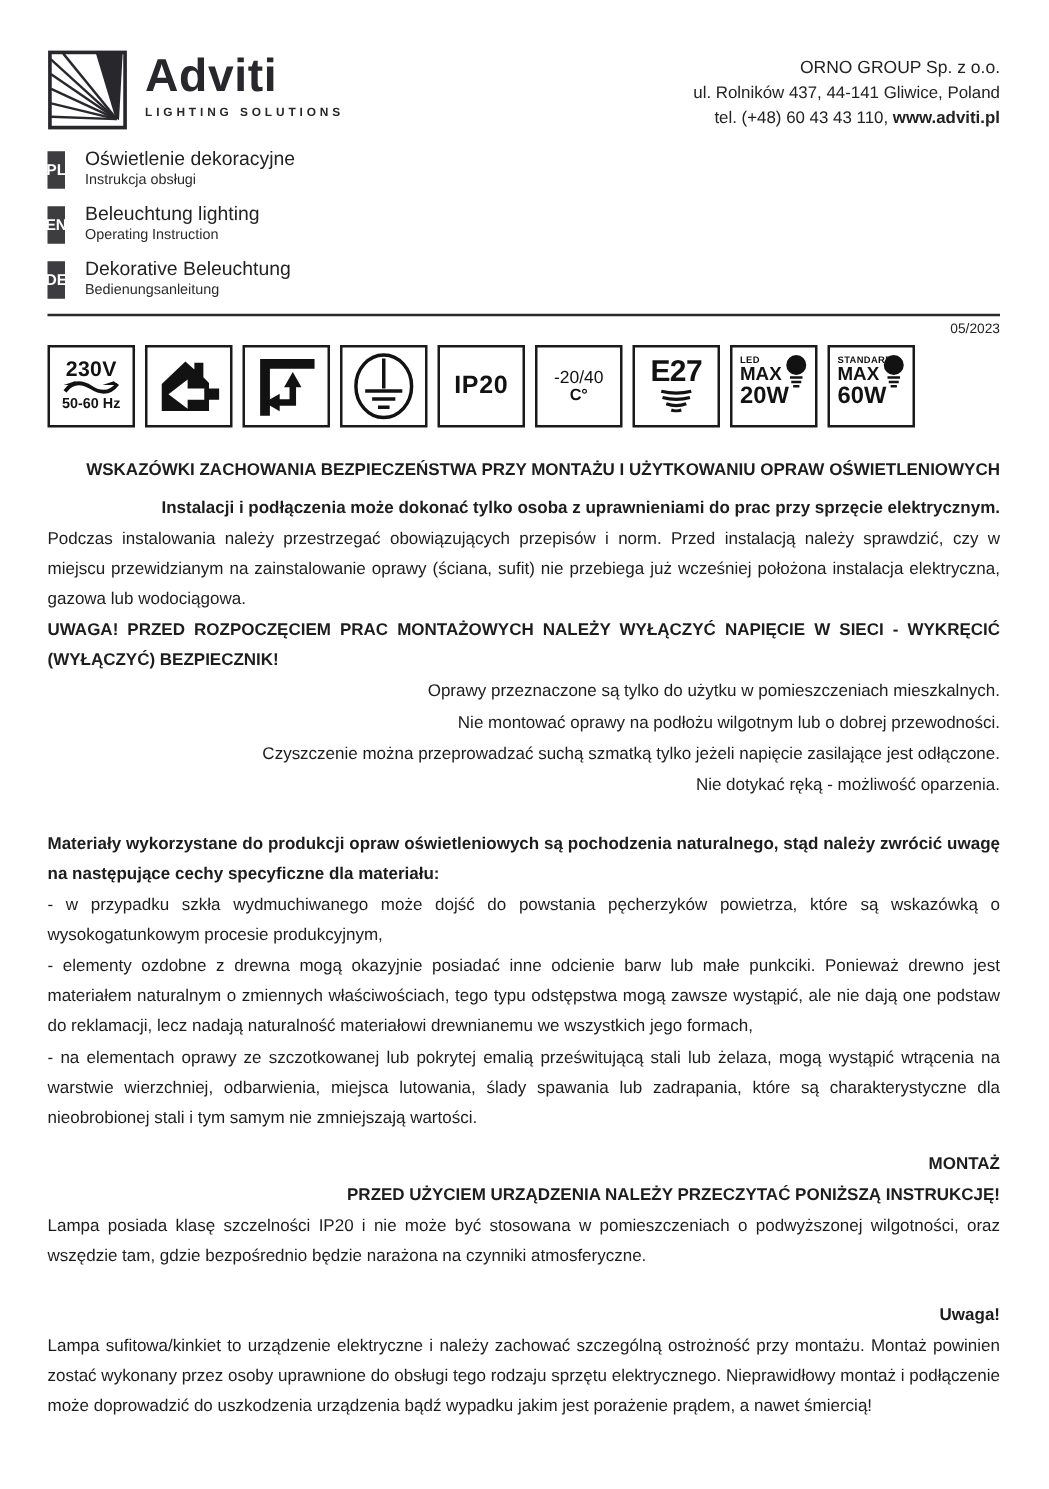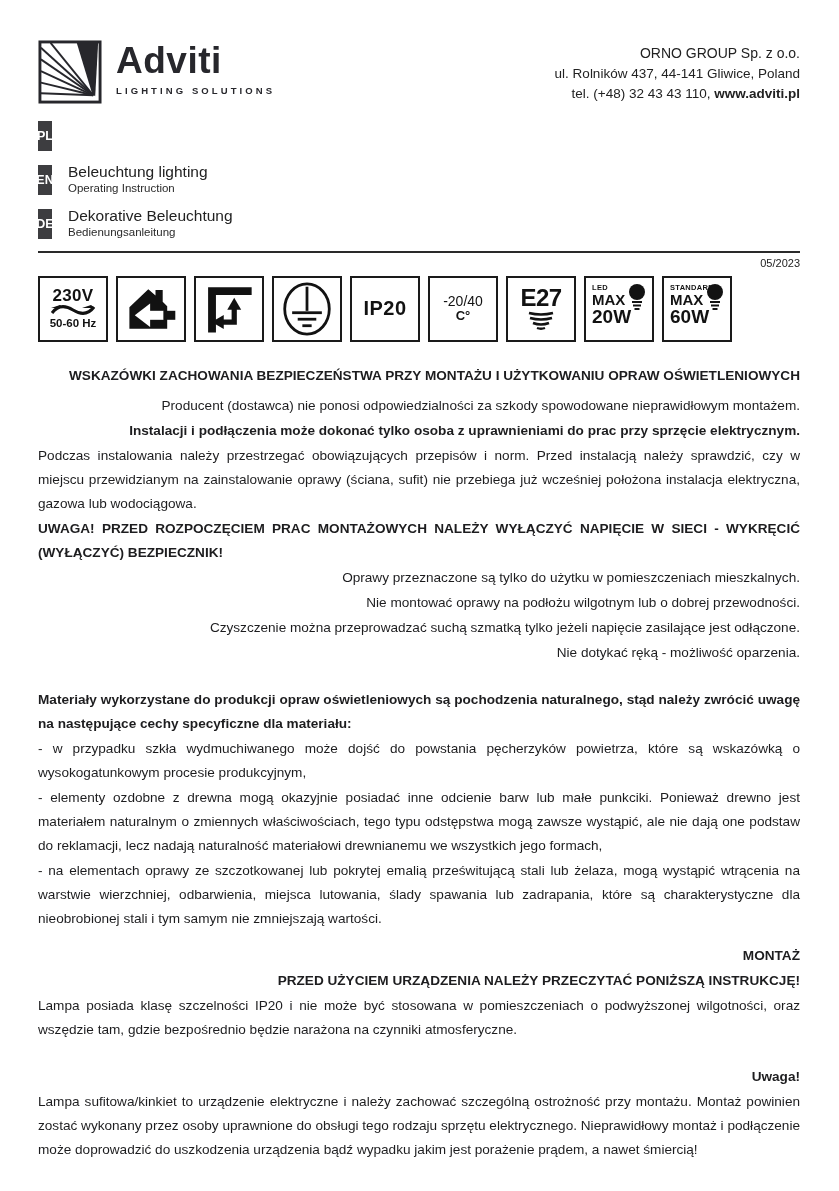--- a/index.html
+++ b/index.html
@@ -85,27 +85,31 @@
         </g>
       </svg>
       <div class="logo-text">
         <div class="brand">Adviti</div>
         <div class="tagline">LIGHTING SOLUTIONS</div>
       </div>
     </div>
     <div class="company">
       <div class="name">ORNO GROUP Sp. z o.o.</div>
       <div>ul. Rolników 437, 44-141 Gliwice, Poland</div>
-      <div><span>tel. (+48) 32 43 43 110, </span><span class="site">www.adviti.pl</span></div>
+      <div><span>tel. (+48) 60 43 43 110, </span><span class="site">www.adviti.pl</span></div>
     </div>
   </div>
 
   <div class="langs">
     <div class="lang-row">
       <div class="lang-badge">PL</div>
+      <div>
+        <div class="lang-title">Oświetlenie dekoracyjne</div>
+        <div class="lang-sub">Instrukcja obsługi</div>
+      </div>
     </div>
     <div class="lang-row">
       <div class="lang-badge">EN</div>
       <div>
         <div class="lang-title">Beleuchtung lighting</div>
         <div class="lang-sub">Operating Instruction</div>
       </div>
     </div>
     <div class="lang-row">
       <div class="lang-badge">DE</div>
@@ -197,21 +201,20 @@
         <line x1="7" y1="22.5" x2="15" y2="22.5" stroke="#121212" stroke-width="2"></line>
         <line x1="8.5" y1="26" x2="13.5" y2="26" stroke="#121212" stroke-width="2"></line>
       </svg>
       <div class="bulb-max">MAX</div>
       <div class="bulb-watt">60W</div>
     </div>
   </div>
 
   <div class="doc-body">
     <p class="b after">WSKAZÓWKI ZACHOWANIA BEZPIECZEŃSTWA PRZY MONTAŻU I UŻYTKOWANIU OPRAW OŚWIETLENIOWYCH</p>
-    <p>Producent (dostawca) nie ponosi odpowiedzialności za szkody spowodowane nieprawidłowym montażem.</p>
     <p class="b">Instalacji i podłączenia może dokonać tylko osoba z uprawnieniami do prac przy sprzęcie elektrycznym.</p>
     <p class="j">Podczas instalowania należy przestrzegać obowiązujących przepisów i norm. Przed instalacją należy sprawdzić, czy w miejscu przewidzianym na zainstalowanie oprawy (ściana, sufit) nie przebiega już wcześniej położona instalacja elektryczna, gazowa lub wodociągowa.</p>
     <p class="b j">UWAGA! PRZED ROZPOCZĘCIEM PRAC MONTAŻOWYCH NALEŻY WYŁĄCZYĆ NAPIĘCIE W SIECI - WYKRĘCIĆ (WYŁĄCZYĆ) BEZPIECZNIK!</p>
     <p>Oprawy przeznaczone są tylko do użytku w pomieszczeniach mieszkalnych.</p>
     <p>Nie montować oprawy na podłożu wilgotnym lub o dobrej przewodności.</p>
     <p>Czyszczenie można przeprowadzać suchą szmatką tylko jeżeli napięcie zasilające jest odłączone.</p>
     <p>Nie dotykać ręką - możliwość oparzenia.</p>
     <p class="b j gap">Materiały wykorzystane do produkcji opraw oświetleniowych są pochodzenia naturalnego, stąd należy zwrócić uwagę na następujące cechy specyficzne dla materiału:</p>
     <p class="j">- w przypadku szkła wydmuchiwanego może dojść do powstania pęcherzyków powietrza, które są wskazówką o wysokogatunkowym procesie produkcyjnym,</p>
     <p class="j">- elementy ozdobne z drewna mogą okazyjnie posiadać inne odcienie barw lub małe punkciki. Ponieważ drewno jest materiałem naturalnym o zmiennych właściwościach, tego typu odstępstwa mogą zawsze wystąpić, ale nie dają one podstaw do reklamacji, lecz nadają naturalność materiałowi drewnianemu we wszystkich jego formach,</p>

